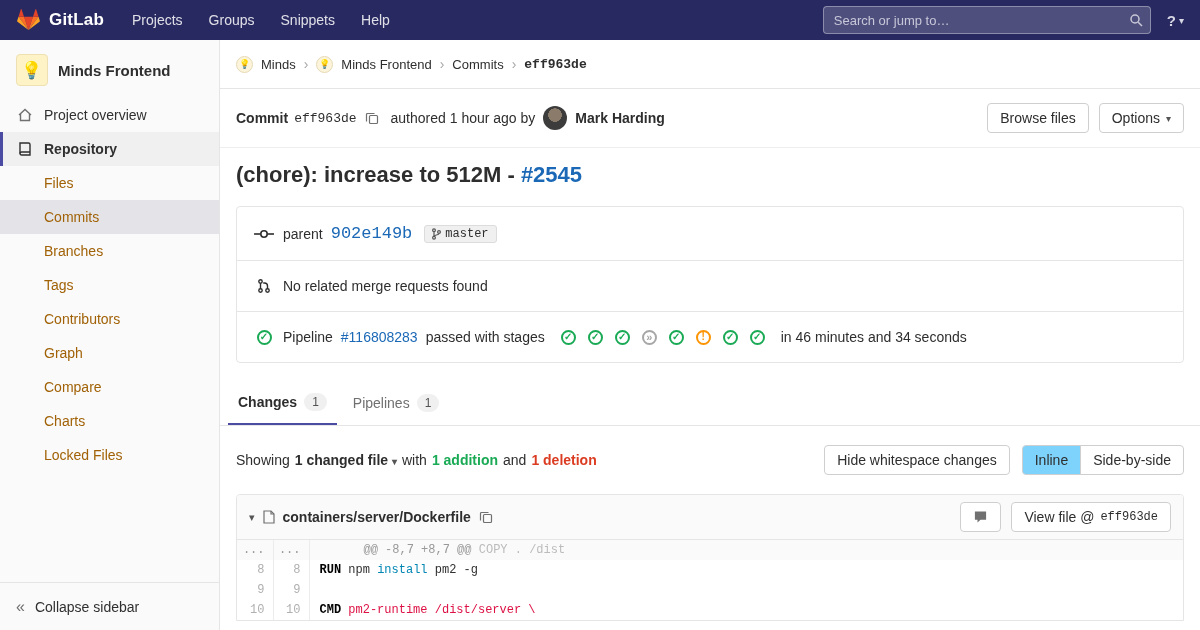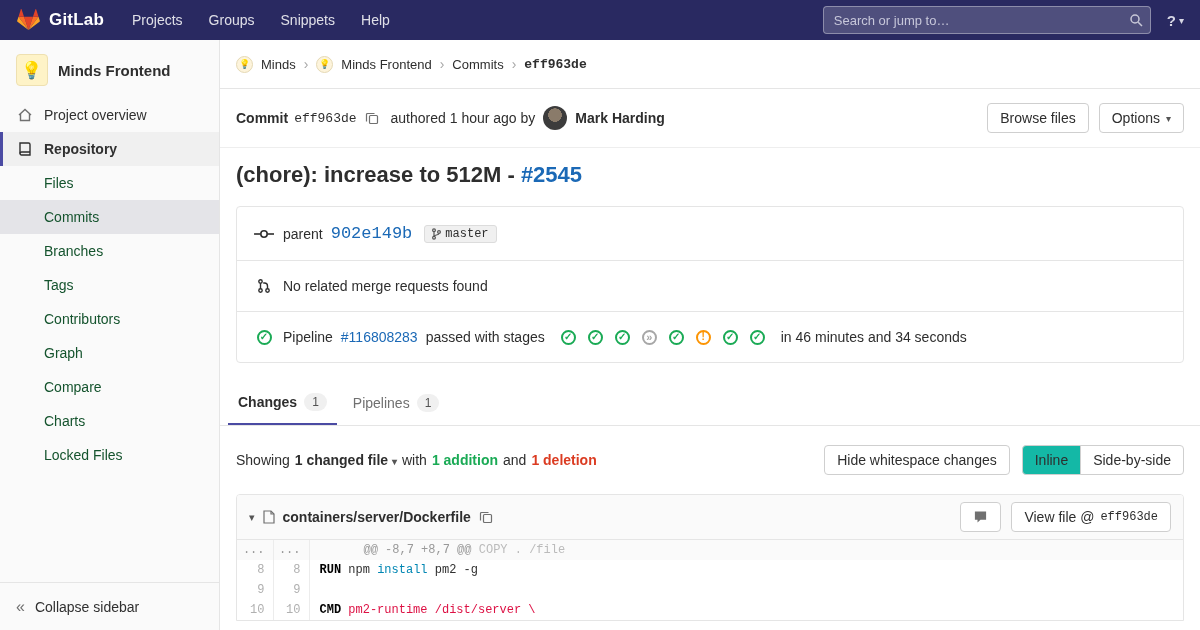--- a/index.html
+++ b/index.html
@@ -29,21 +29,21 @@
 
   
   .sidebar { position:absolute; top:40px; left:0; bottom:0; width:220px; background:#fafafa; border-right:1px solid #e5e5e5; }
   .ctx { display:flex; align-items:center; gap:10px; padding:14px 16px 12px; }
   .ctx-avatar { width:32px; height:32px; border-radius:4px; background:#fef3c7; border:1px solid #eee0b0;
                 display:flex; align-items:center; justify-content:center; font-size:17px; }
   .ctx-title { font-weight:700; font-size:15px; color:#2e2e2e; }
   .s-item { display:flex; align-items:center; gap:10px; padding:9px 16px; color:#303030; font-size:14px; }
   .s-item .s-icon { width:18px; display:flex; justify-content:center; }
   .s-item.active-section { background:#f0f0f0; font-weight:700; border-left:3px solid #4b4ba3; padding-left:13px; }
-  .s-sub { display:block; padding:9px 16px 9px 44px; color:#14532d; font-size:14px; }
+  .s-sub { display:block; padding:9px 16px 9px 44px; color:#a16207; font-size:14px; }
   .s-sub.active { background:#e4e4e8; }
   .s-issues { margin-top:12px; justify-content:flex-start; }
   .count-badge { margin-left:auto; background:rgba(0,0,0,.12); color:#2e2e2e; border-radius:10px; padding:1px 9px; font-size:12px; }
   .collapse-bar { position:absolute; bottom:0; left:0; right:0; height:48px; border-top:1px solid #e5e5e5; background:#fafafa;
                   display:flex; align-items:center; gap:10px; padding:0 16px; color:#303030; cursor:pointer; }
   .collapse-glyph { font-size:16px; color:#707070; }
 
   
   .main { position:absolute; top:40px; left:220px; right:0; bottom:0; overflow:hidden; background:#fff; }
   .breadcrumbs { height:49px; display:flex; align-items:center; gap:8px; padding:0 16px; border-bottom:1px solid #e5e5e5; font-size:13px; }
@@ -89,21 +89,21 @@
   .controls { display:flex; align-items:center; justify-content:space-between; padding:19px 16px; }
   .controls-left { display:flex; align-items:center; gap:5px; }
   .bold-dark { font-weight:700; }
   .added { color:#1aaa55; font-weight:700; }
   .removed { color:#db3b21; font-weight:700; }
   .controls-right { display:flex; align-items:center; gap:12px; }
   .btn-group { display:inline-flex; }
   .btn-group .btn { border-radius:0; margin-left:-1px; }
   .btn-group .btn:first-child { border-radius:4px 0 0 4px; margin-left:0; }
   .btn-group .btn:last-child { border-radius:0 4px 4px 0; }
-  .btn.active { background:#14b8a6; }
+  .btn.active { background:#7dd3fc; }
 
   .diff-box { margin:0 16px; border:1px solid #e5e5e5; border-radius:4px 4px 0 0; overflow:hidden; }
   .diff-header { display:flex; align-items:center; gap:8px; background:#fafafa; border-bottom:1px solid #e5e5e5; padding:7px 12px; }
   .diff-collapse { font-size:11px; color:#555; cursor:pointer; }
   .file-path { font-weight:700; font-size:14px; }
   .diff-header-actions { margin-left:auto; display:flex; gap:10px; }
   .btn-icon { padding:6px 12px; }
 
   .diff-table { width:100%; border-collapse:collapse; font-family:"Liberation Mono","DejaVu Sans Mono",monospace; font-size:12px; }
   .diff-table td { height:20px; white-space:pre; }
@@ -343,21 +343,21 @@
           <span>View file @</span>
           <span class="mono" style="font-size:12px">eff963de</span>
         </button>
       </div>
     </div>
     <table class="diff-table">
       <tbody>
           <tr class="hunk">
         <td class="num">...</td>
         <td class="num">...</td>
-        <td class="code"><span class="hunk-text">@@ -8,7 +8,7 @@</span><span class="hunk-ctx"> COPY . /file</span></td>
+        <td class="code"><span class="hunk-text">@@ -8,7 +8,7 @@</span><span class="hunk-ctx"> COPY . /dist</span></td>
       </tr>
       <tr>
         <td class="num">8</td>
         <td class="num">8</td>
         <td class="code"><span class="tok-kw">RUN</span><span> npm </span><span class="tok-fn">install</span><span> pm2 -g</span></td>
       </tr>
       <tr>
         <td class="num">9</td>
         <td class="num">9</td>
         <td class="code"></td>

